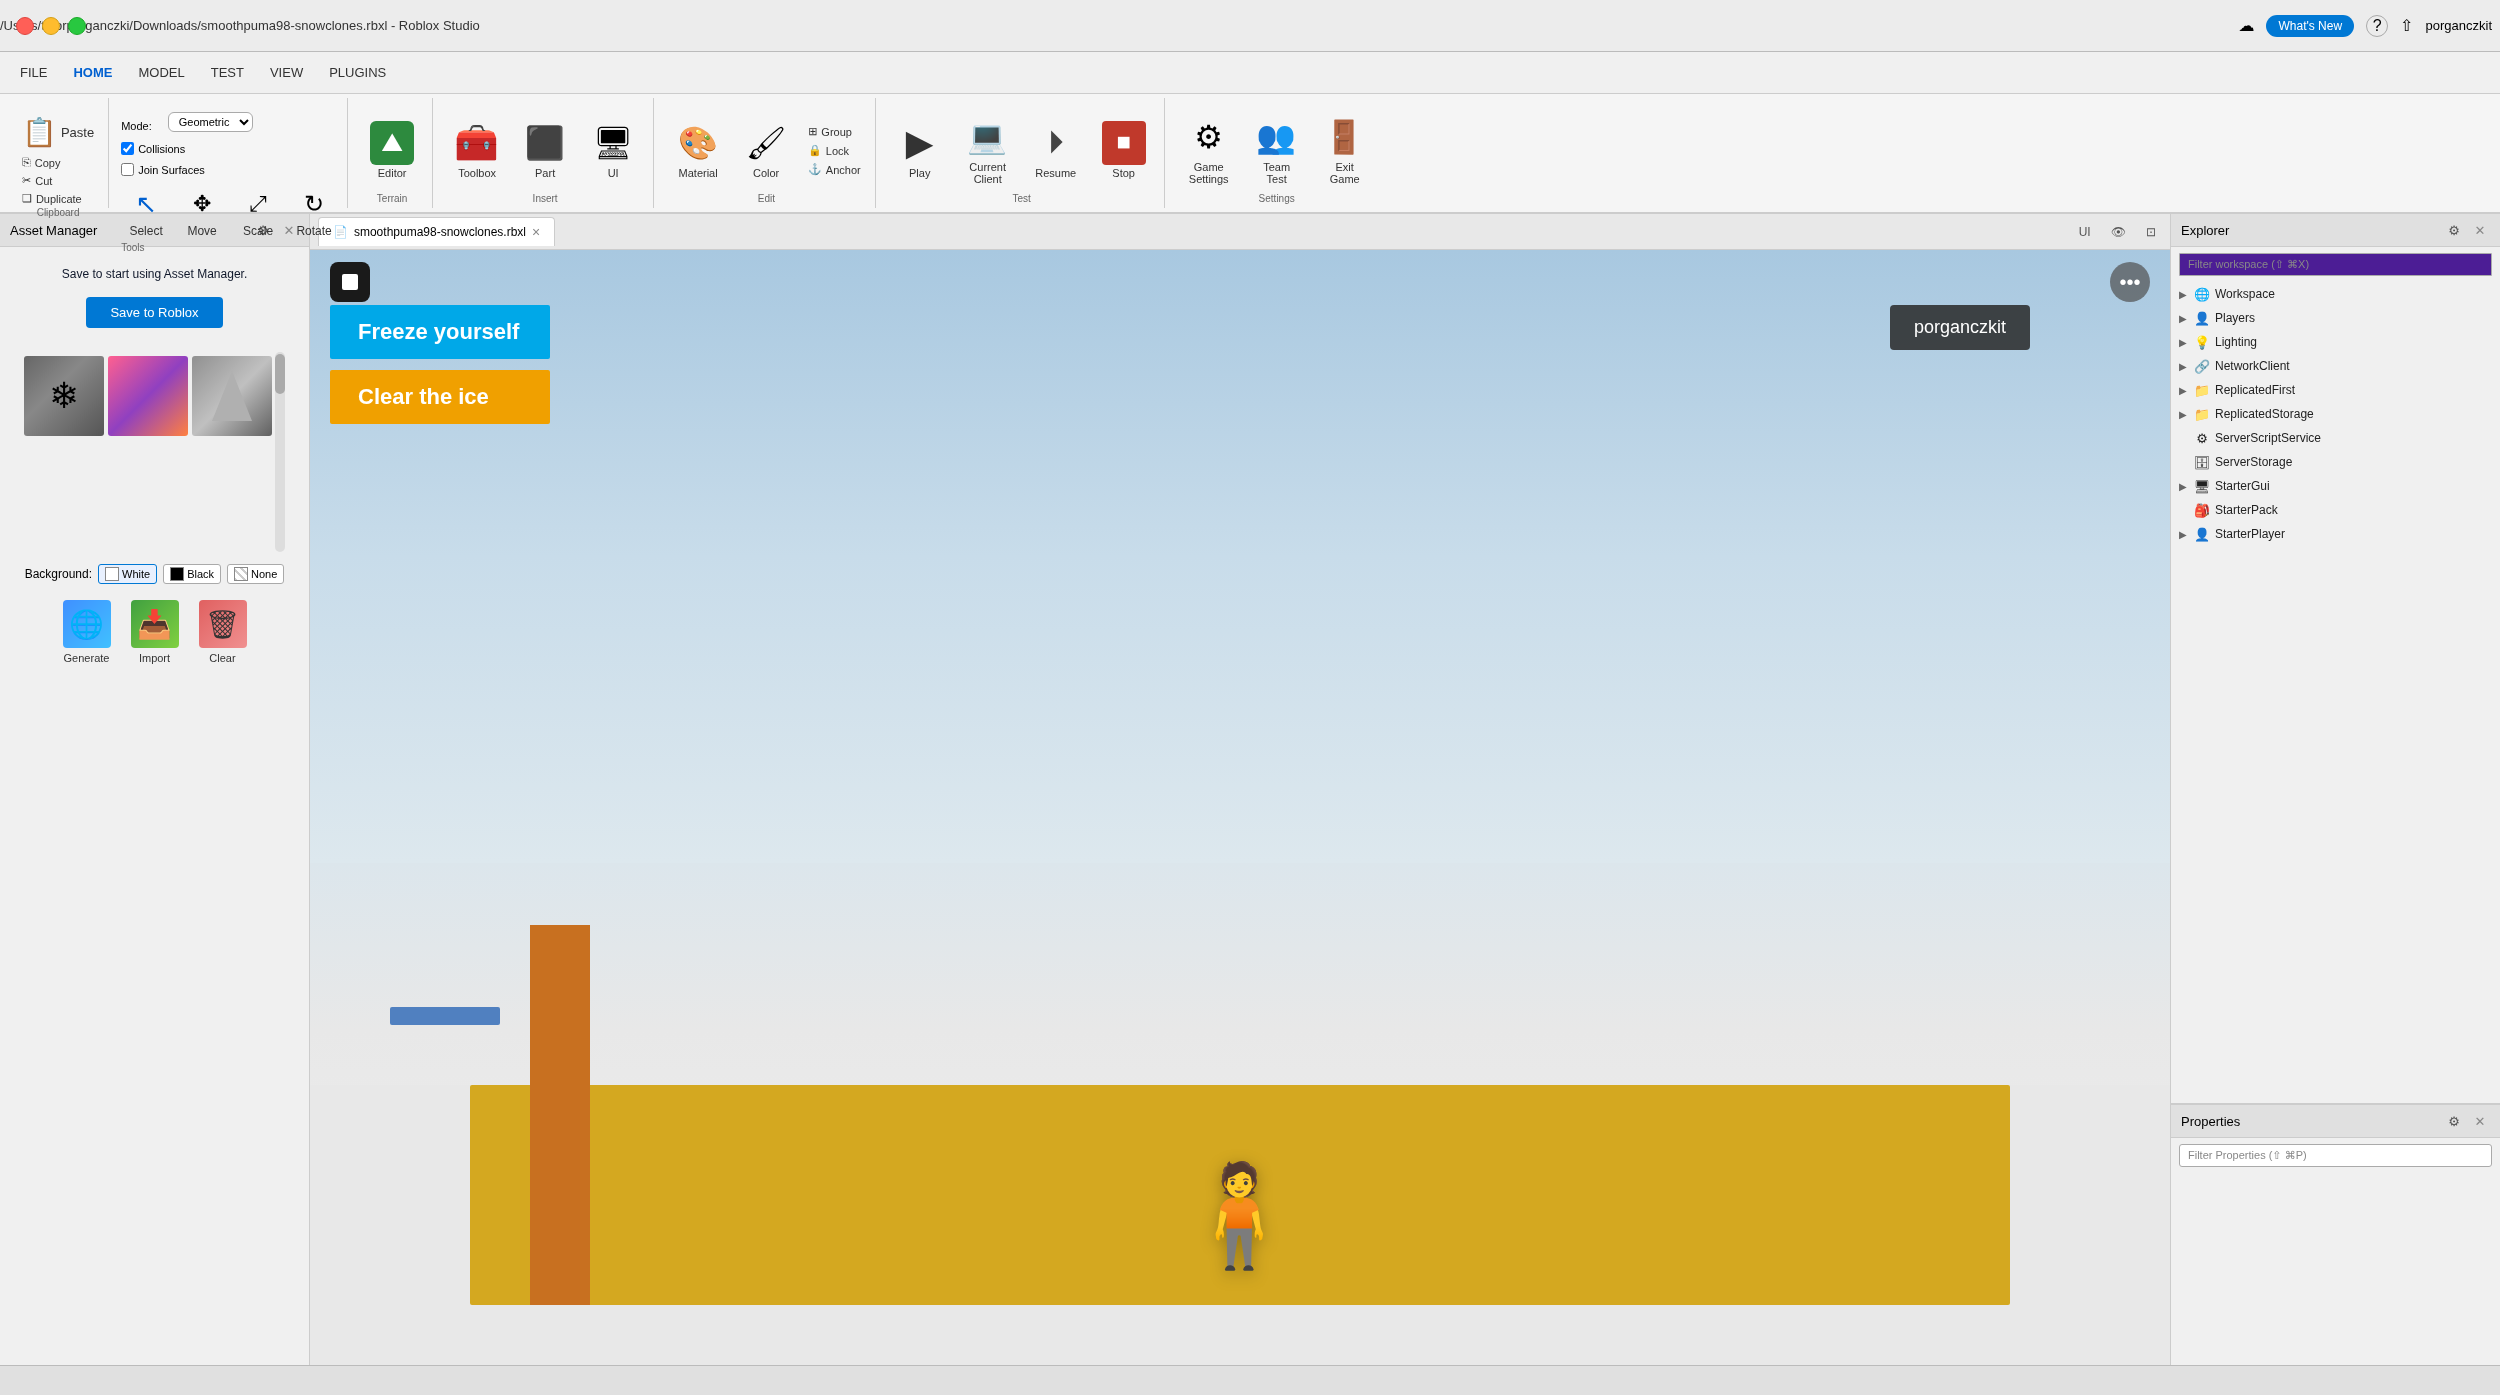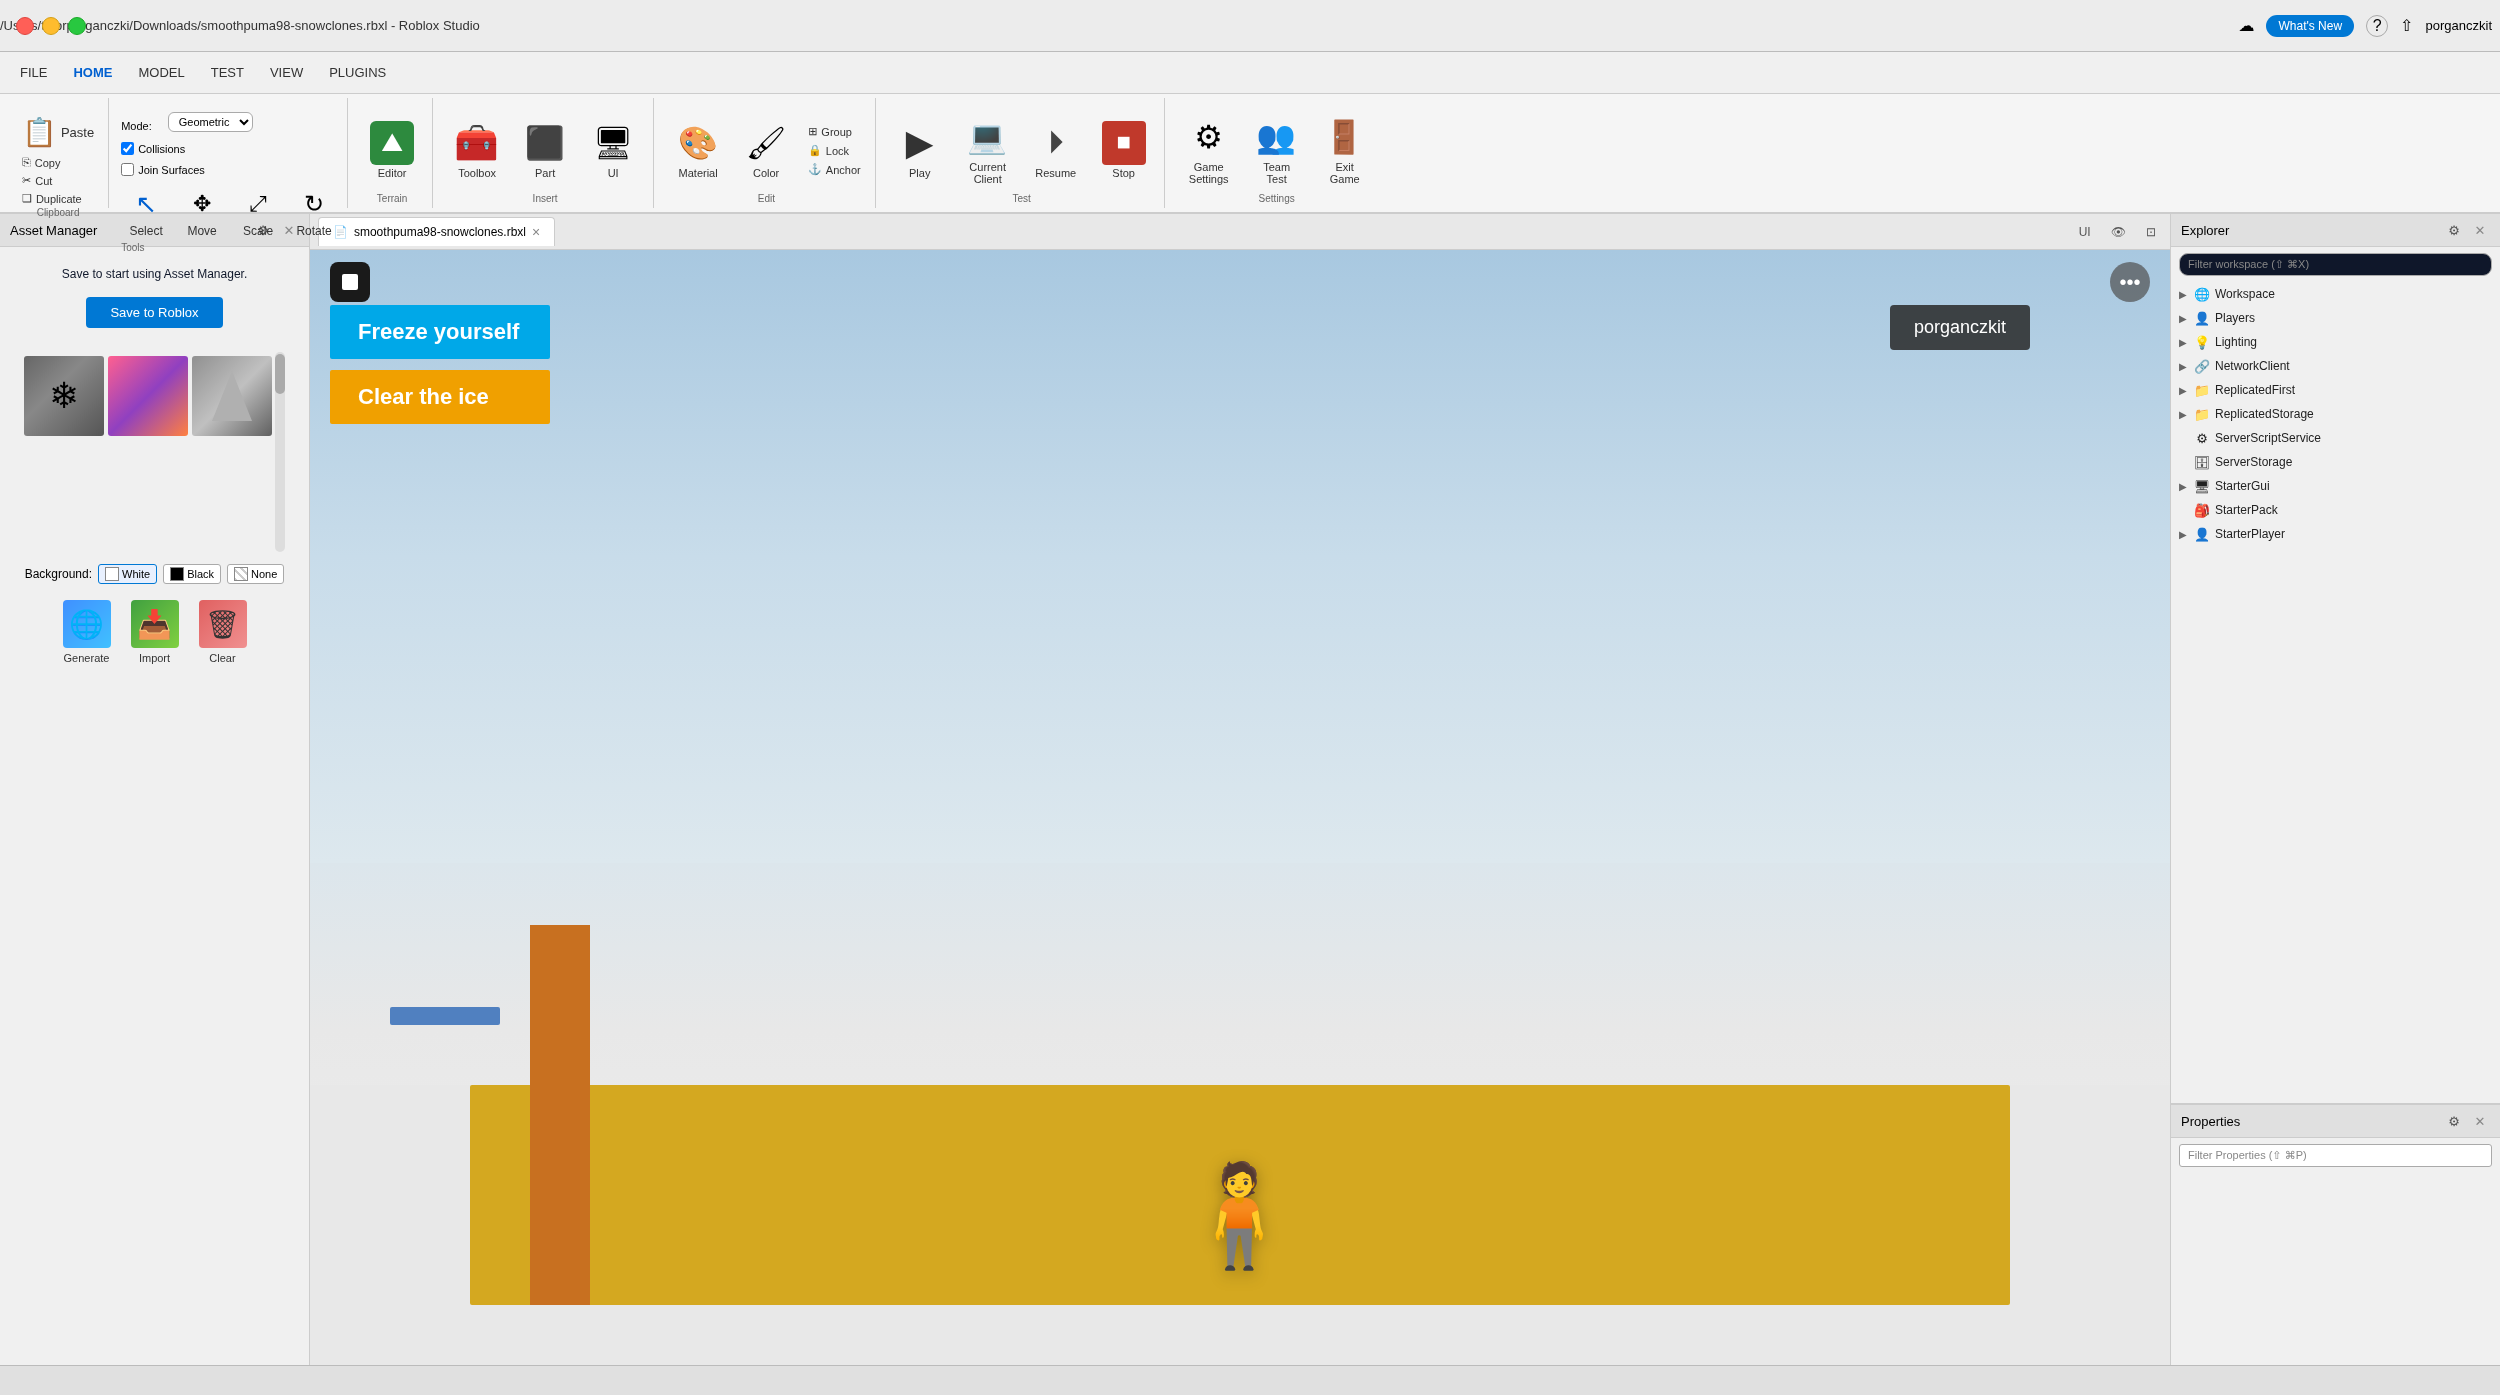--- a/index.html
+++ b/index.html
@@ -454,27 +454,27 @@
       background: #e0e0e0;
       padding: 6px 10px;
       display: flex;
       align-items: center;
       justify-content: space-between;
       border-bottom: 1px solid #ccc;
       font-size: 13px;
       font-weight: 500;
     }
     .explorer-filter {
-      background: #0f172a;
+      background: #4c1d95;
       border: 1px solid #aaa;
       padding: 4px 8px;
       font-size: 11px;
       color: #888;
       margin: 6px 8px;
-      border-radius: 9px;
+      border-radius: 1px;
     }
     .explorer-item {
       display: flex;
       align-items: center;
       padding: 3px 8px;
       cursor: pointer;
       font-size: 12px;
       color: #222;
     }
     .explorer-item .expand-arrow {

